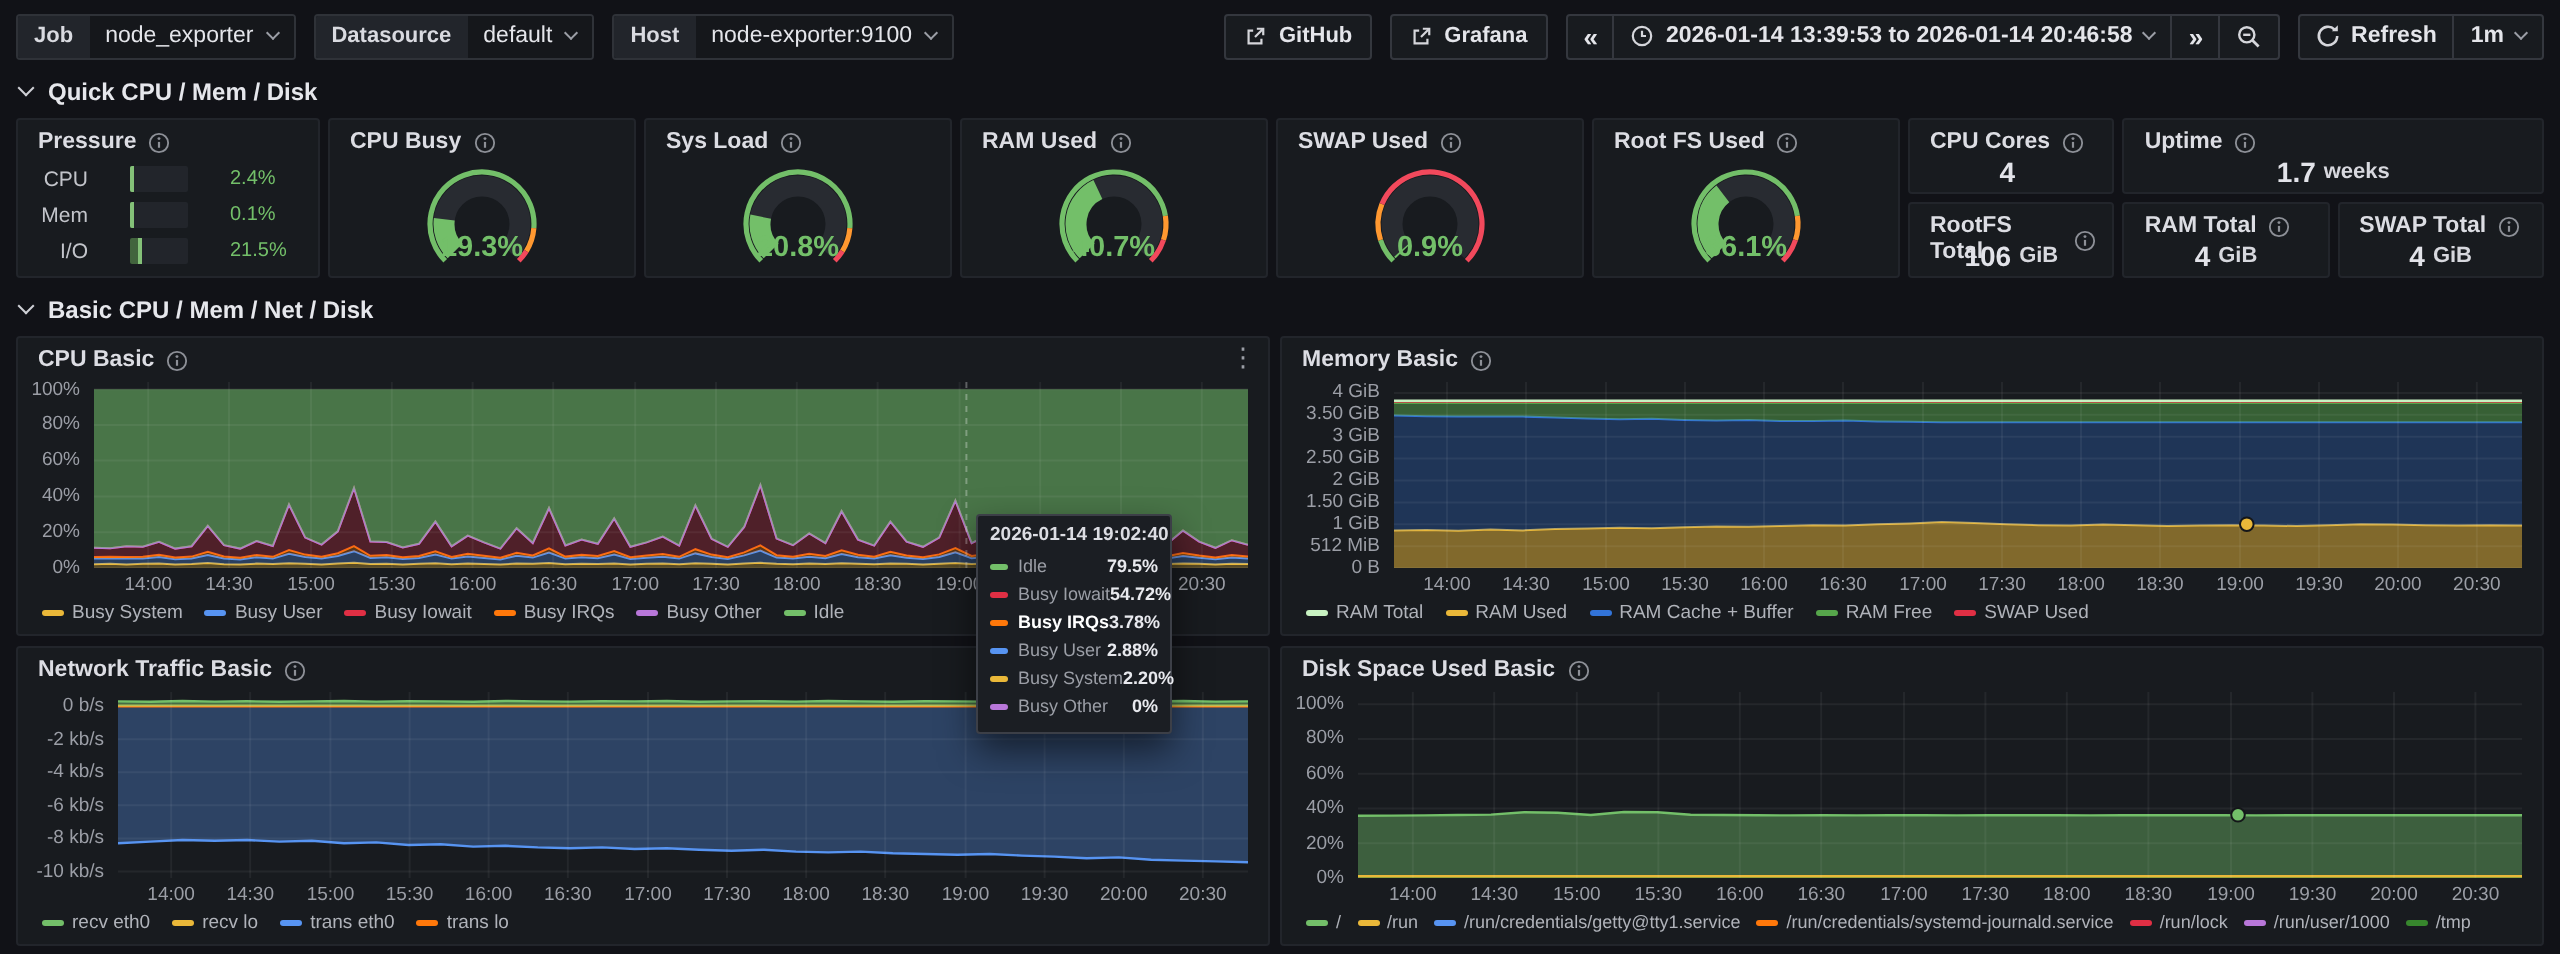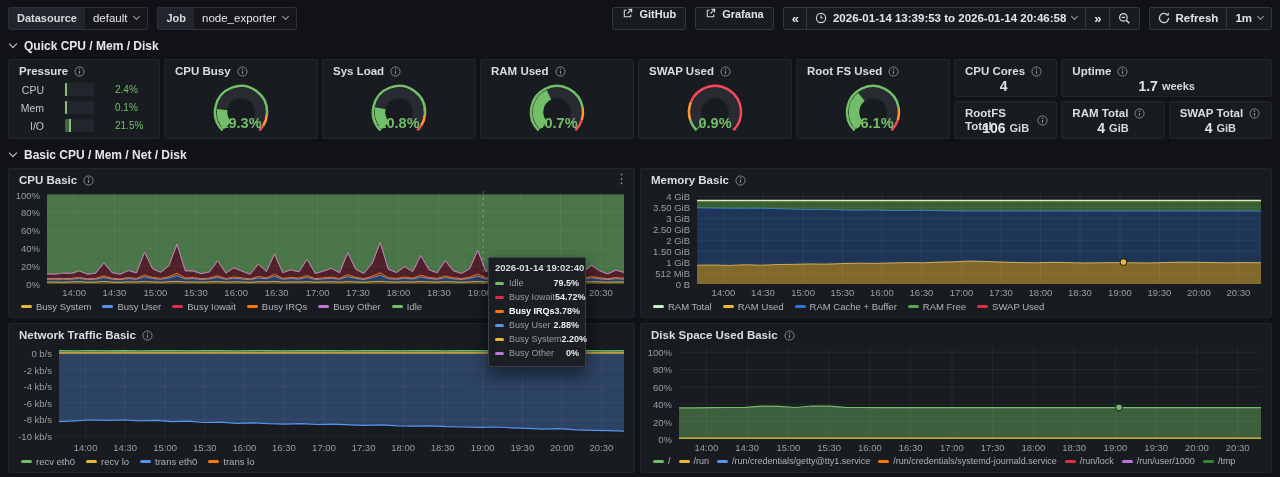--- a/index.html
+++ b/index.html
@@ -7,21 +7,21 @@
   .page{position:relative;width:1280px;height:477px;background:#111217;color:#d8d9e0;
         font-family:"Liberation Sans",sans-serif;overflow:hidden}
   
   .toolbar{display:flex;justify-content:space-between;align-items:center;padding:6px 8px 0 8px;height:30px}
   .tb-left,.tb-right{display:flex;align-items:center;gap:9px}
   .vargroup{display:flex;border:1px solid #2f3238;border-radius:2px;overflow:hidden;height:23px}
   .vlabel{background:#22252b;padding:0 8px;font-size:11px;font-weight:700;display:flex;align-items:center;color:#d9dae0}
   .vvalue{background:#15171b;padding:0 8px;display:flex;align-items:center;gap:7px;font-size:11.5px;color:#e4e5ea}
   .ch{width:5px;height:5px;border-right:1.4px solid #9b9ea6;border-bottom:1.4px solid #9b9ea6;
       transform:rotate(45deg);margin-top:-3px;display:inline-block}
-  .btn{display:flex;align-items:flex-start;gap:6px;border:1px solid #34373e;background:#181b1f;border-radius:2px;
+  .btn{display:flex;align-items:center;gap:6px;border:1px solid #34373e;background:#181b1f;border-radius:2px;
        height:23px;padding:0 9px;font-size:11px;font-weight:600;color:#e4e5ea;cursor:pointer}
   .group{display:flex;border:1px solid #34373e;border-radius:2px;height:23px;background:#181b1f;align-items:stretch}
   .seg{display:flex;align-items:center;padding:0 8px;gap:6px;font-size:11.5px;font-weight:600;color:#e4e5ea;cursor:pointer}
   .seg+.seg{border-left:1px solid #34373e}
   .dbl{font-size:13px;letter-spacing:-1px;color:#e4e5ea}
   svg.ic{display:block}
   
   .rowhdr{display:flex;align-items:center;gap:8px;margin:9px 10px 6px;font-size:12px;font-weight:700;color:#e6e7ec;cursor:pointer}
   .chev{width:6px;height:6px;border-left:1.6px solid #cfd0d6;border-bottom:1.6px solid #cfd0d6;
         transform:rotate(-45deg);margin-top:-4px}
@@ -72,30 +72,37 @@
   .tt-row.emph .tt-name{color:#ffffff;font-weight:700}
 </style>
 </head>
 <body>
 
 <div class="page">
 
   <div class="toolbar">
     <div class="tb-left">
       <div class="vargroup">
+        <span class="vlabel">Job</span>
+        <span class="vvalue">
+          <span>node_exporter</span>
+          <span class="ch"></span>
+        </span>
+      </div>
+      <div class="vargroup">
         <span class="vlabel">Datasource</span>
         <span class="vvalue">
           <span>default</span>
           <span class="ch"></span>
         </span>
       </div>
       <div class="vargroup">
-        <span class="vlabel">Job</span>
+        <span class="vlabel">Host</span>
         <span class="vvalue">
-          <span>node_exporter</span>
+          <span>node-exporter:9100</span>
           <span class="ch"></span>
         </span>
       </div>
     </div>
     <div class="tb-right">
       <button class="btn">
         <svg class="ic" width="11" height="11" viewBox="0 0 12 12">
             <path d="M5 2.5H2.5v7h7V7" fill="none" stroke="#d5d6db" stroke-width="1.2"></path>
             <path d="M7 1.5h3.5V5" fill="none" stroke="#d5d6db" stroke-width="1.2"></path>
             <path d="M10.2 1.8L6 6" stroke="#d5d6db" stroke-width="1.2"></path>

